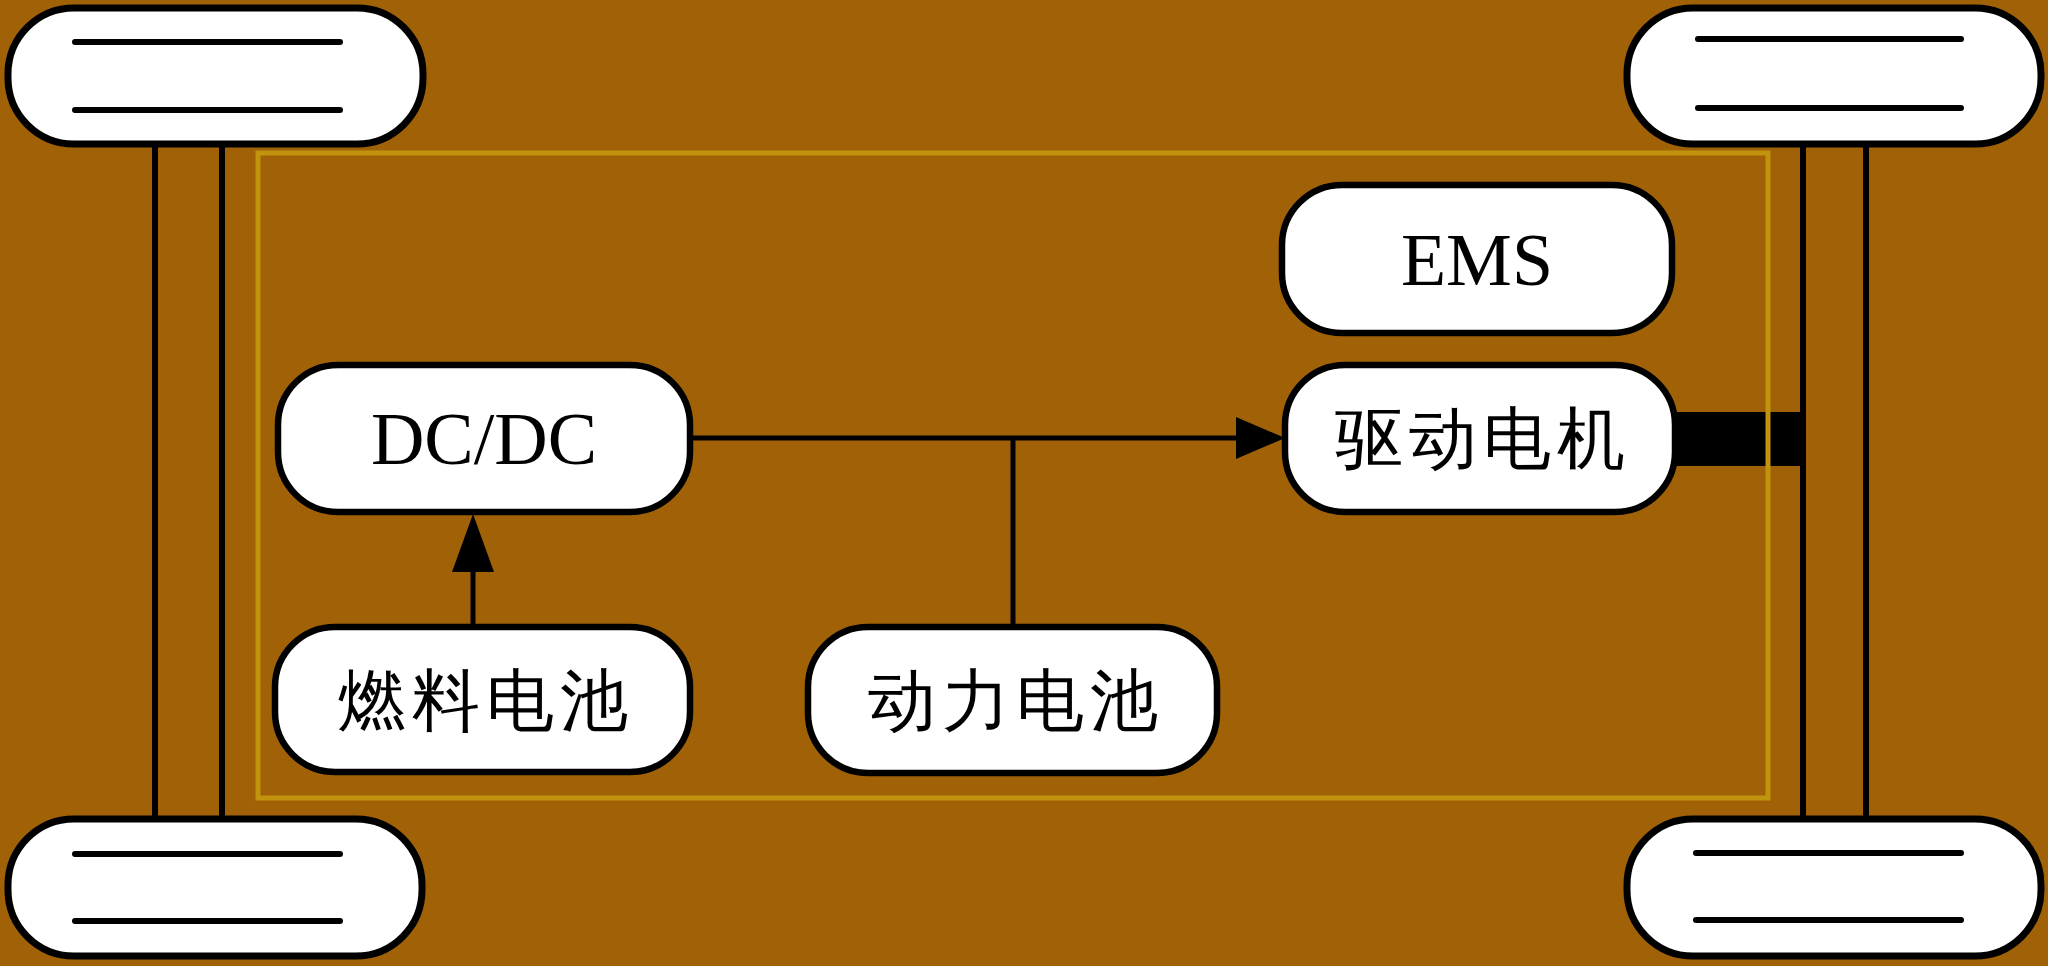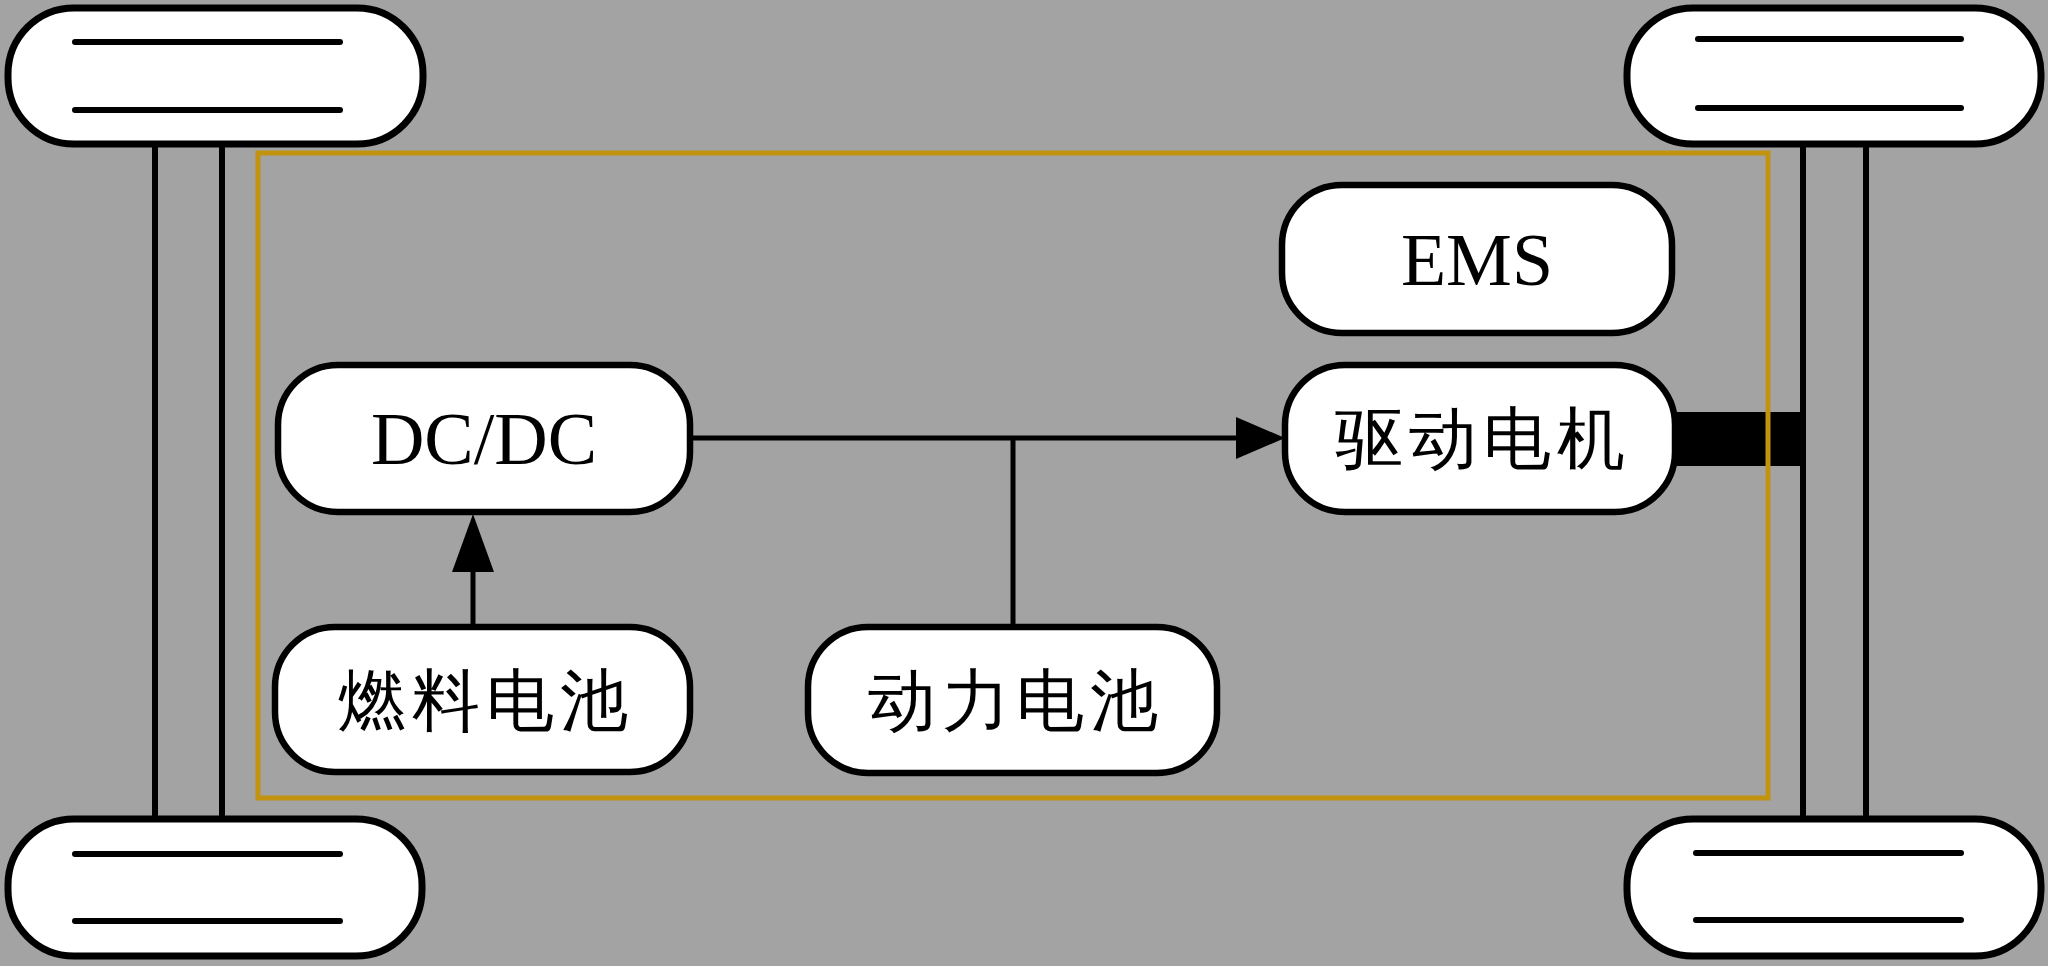--- a/index.html
+++ b/index.html
@@ -4,21 +4,21 @@
 <style>
   html, body {
     margin: 0;
     padding: 0;
     background: #ffffff;
   }
   .stage {
     position: relative;
     width: 2048px;
     height: 966px;
-    background: #a3a3a3;
+    background: #a16207;
     overflow: hidden;
   }
   svg {
     display: block;
     width: 2048px;
     height: 966px;
   }
   .node-label {
     font-family: "Liberation Serif", "DejaVu Serif", serif;
     fill: #000000;

